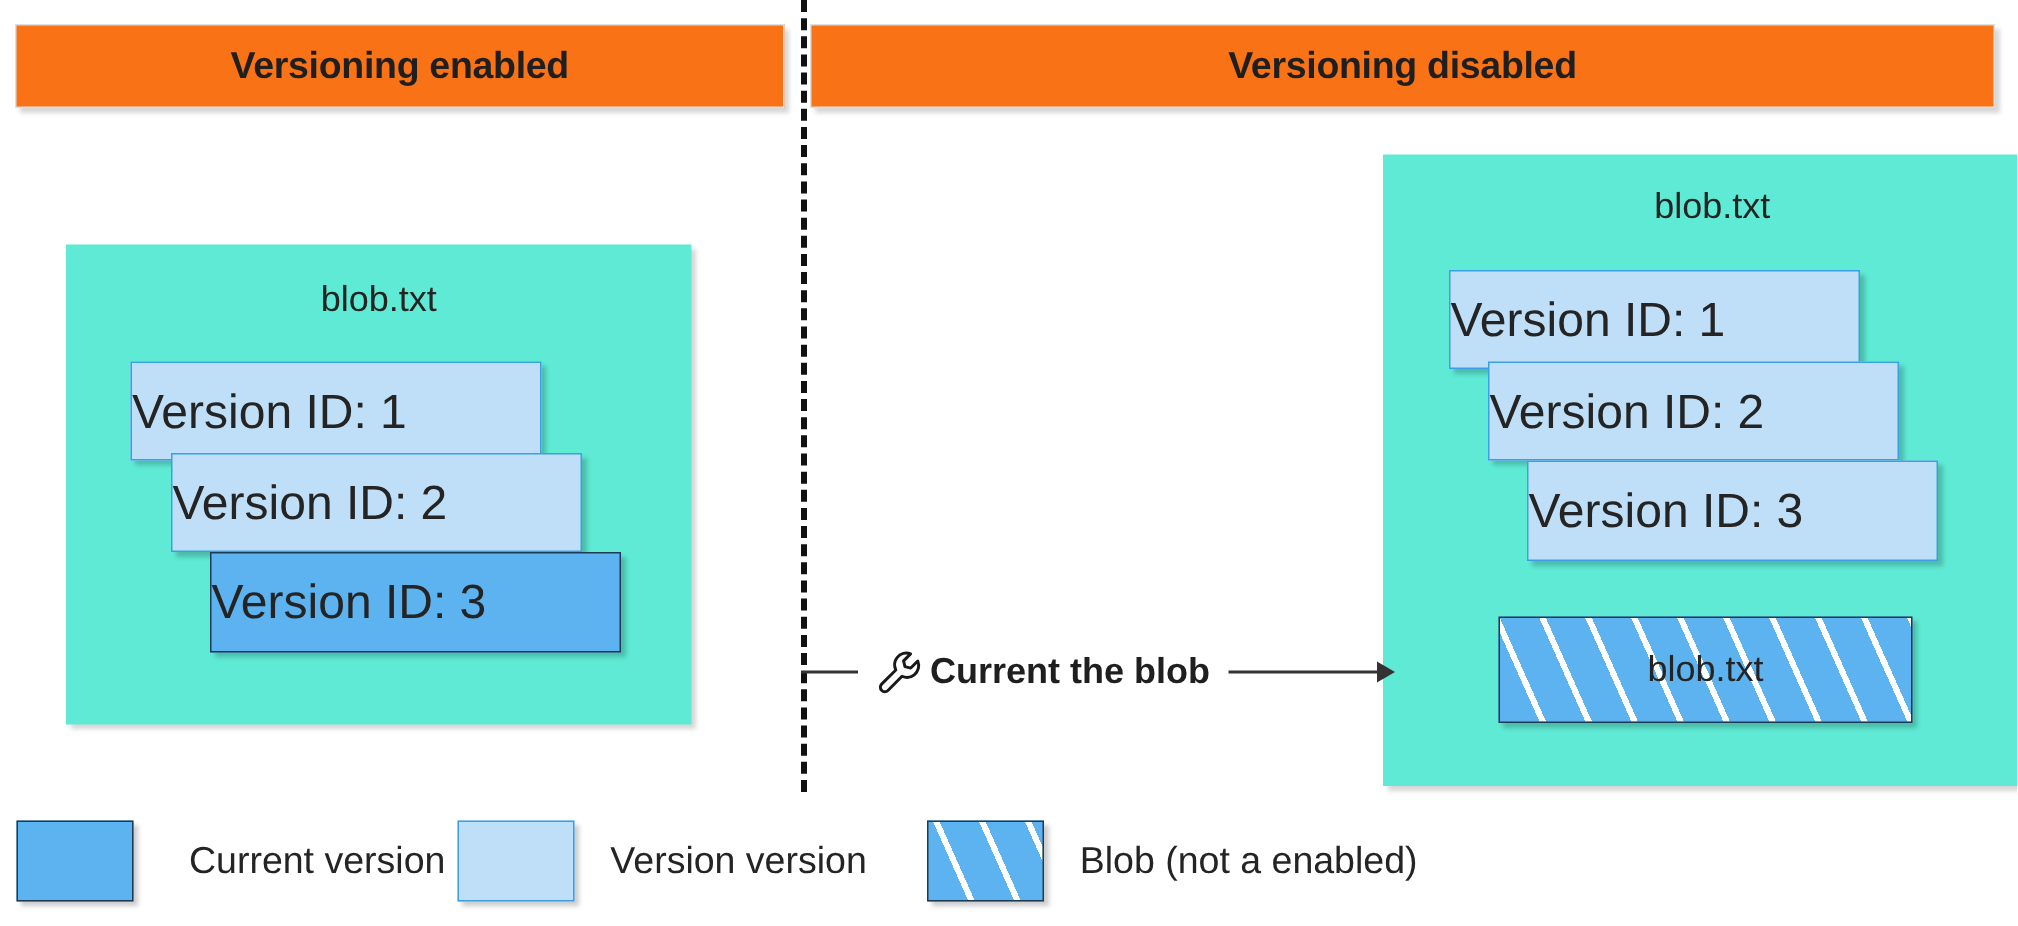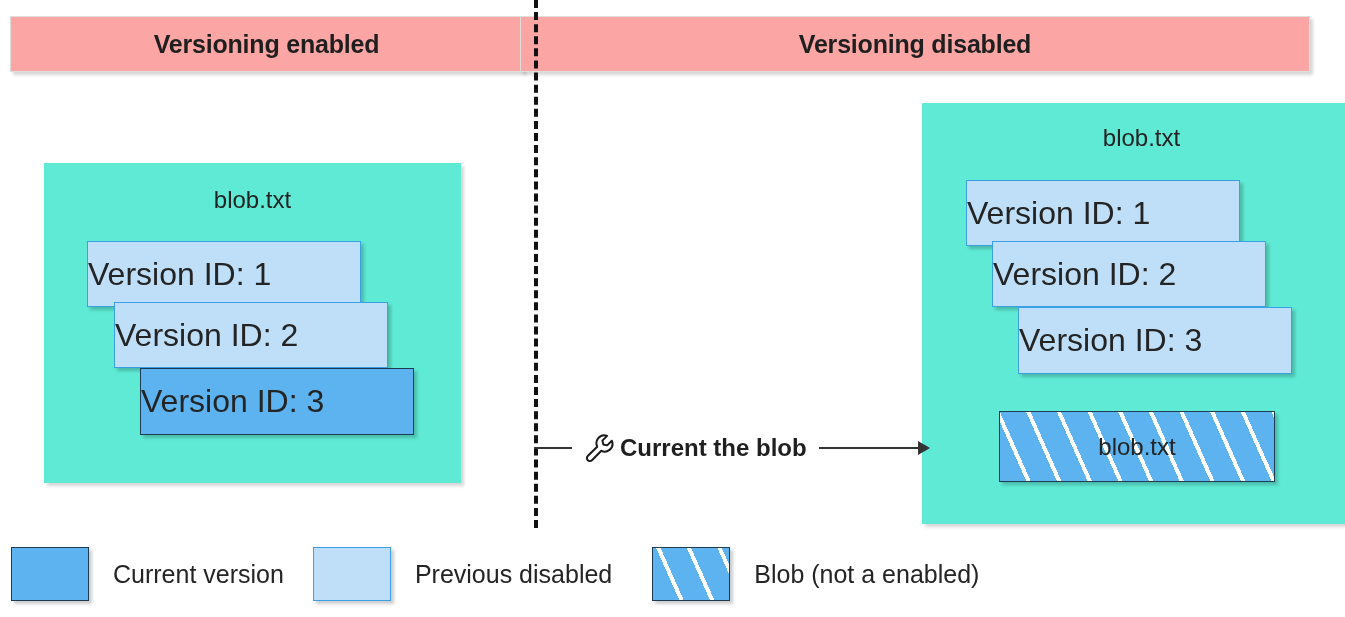--- a/index.html
+++ b/index.html
@@ -16,37 +16,37 @@
     position: relative;
     width: 1345px;
     height: 617px;
     background: #ffffff;
     overflow: hidden;
   }
 
   
   .header-bar {
     position: absolute;
-    background: #fca5a5;
+    background: #f97316;
     border: 1px solid #dededd;
     box-shadow: 3px 3px 3px rgba(0,0,0,0.16);
     display: flex;
     align-items: center;
     justify-content: center;
     box-sizing: border-box;
   }
   .header-bar .header-text {
     font-size: 25px;
     font-weight: bold;
     color: #1f1f1f;
     letter-spacing: -0.2px;
     line-height: 1;
   }
   #header-left  { left: 10px;  top: 16px; width: 513px; height: 56px; }
-  #header-right { left: 520px; top: 16px; width: 790px; height: 56px; }
+  #header-right { left: 540px; top: 16px; width: 790px; height: 56px; }
 
   
   #divider {
     position: absolute;
     left: 534px;
     top: 0px;
     width: 0;
     height: 528px;
     border-left: 4px dashed #111111;
   }
@@ -199,21 +199,21 @@
       #ffffff               28px
     );
   }
   .legend-label {
     font-size: 25px;
     color: #242424;
     margin-left: 24px;
     white-space: nowrap;
     line-height: 1;
   }
-  #legend-item-current  { margin-right: 29px; }
+  #legend-item-current  { margin-right: 8px; gap: 13px; }
   #legend-item-previous { margin-right: 40px; }
 </style>
 </head>
 <body>
 
 <div id="stage">
 
   <div class="header-bar" id="header-left">
     <span class="header-text">Versioning enabled</span>
   </div>
@@ -275,21 +275,21 @@
 
   <div id="legend">
 
     <div class="legend-item" id="legend-item-current">
       <div class="legend-swatch current"></div>
       <span class="legend-label">Current version</span>
     </div>
 
     <div class="legend-item" id="legend-item-previous">
       <div class="legend-swatch previous"></div>
-      <span class="legend-label">Previous disabled</span>
+      <span class="legend-label">Version version</span>
     </div>
 
     <div class="legend-item" id="legend-item-blob">
       <div class="legend-swatch hatched-swatch"></div>
       <span class="legend-label">Blob (not a enabled)</span>
     </div>
 
   </div>
 
 </div>

